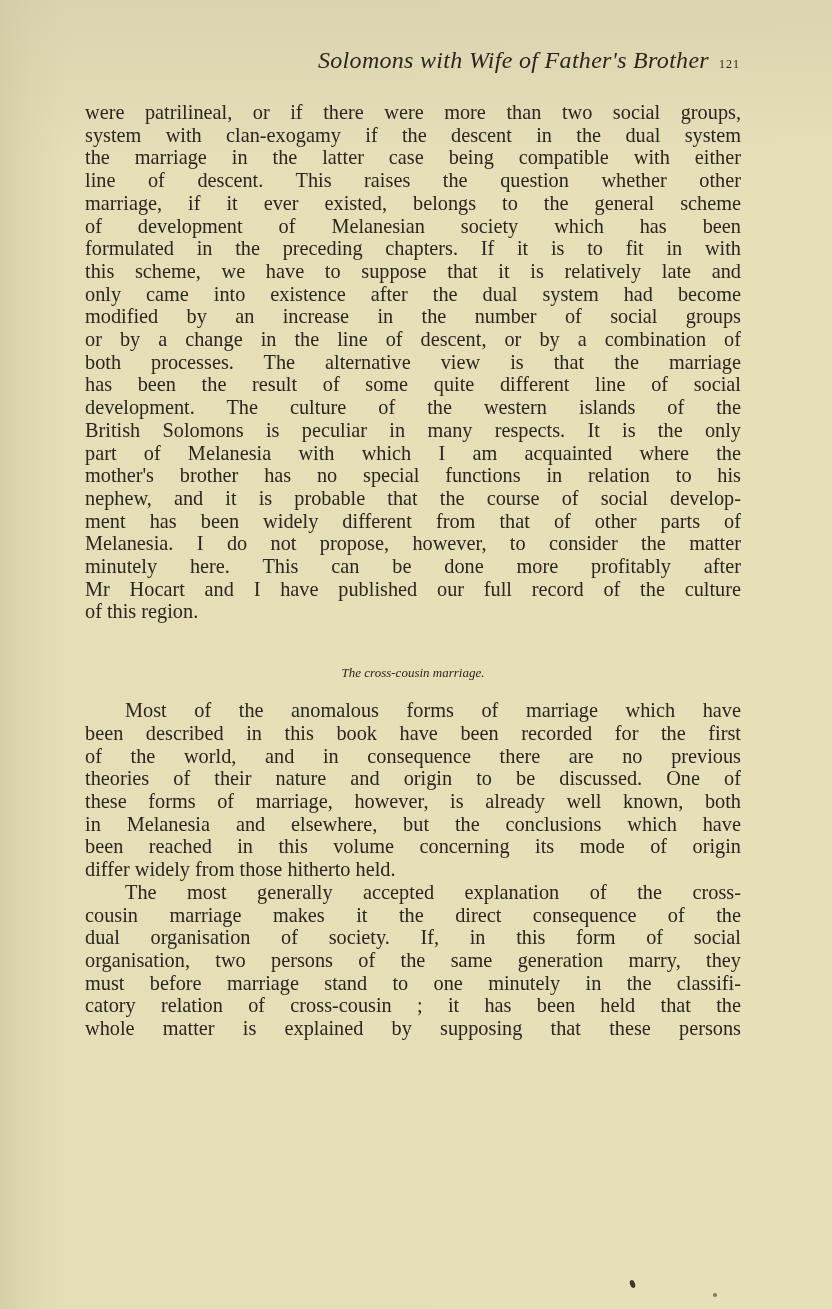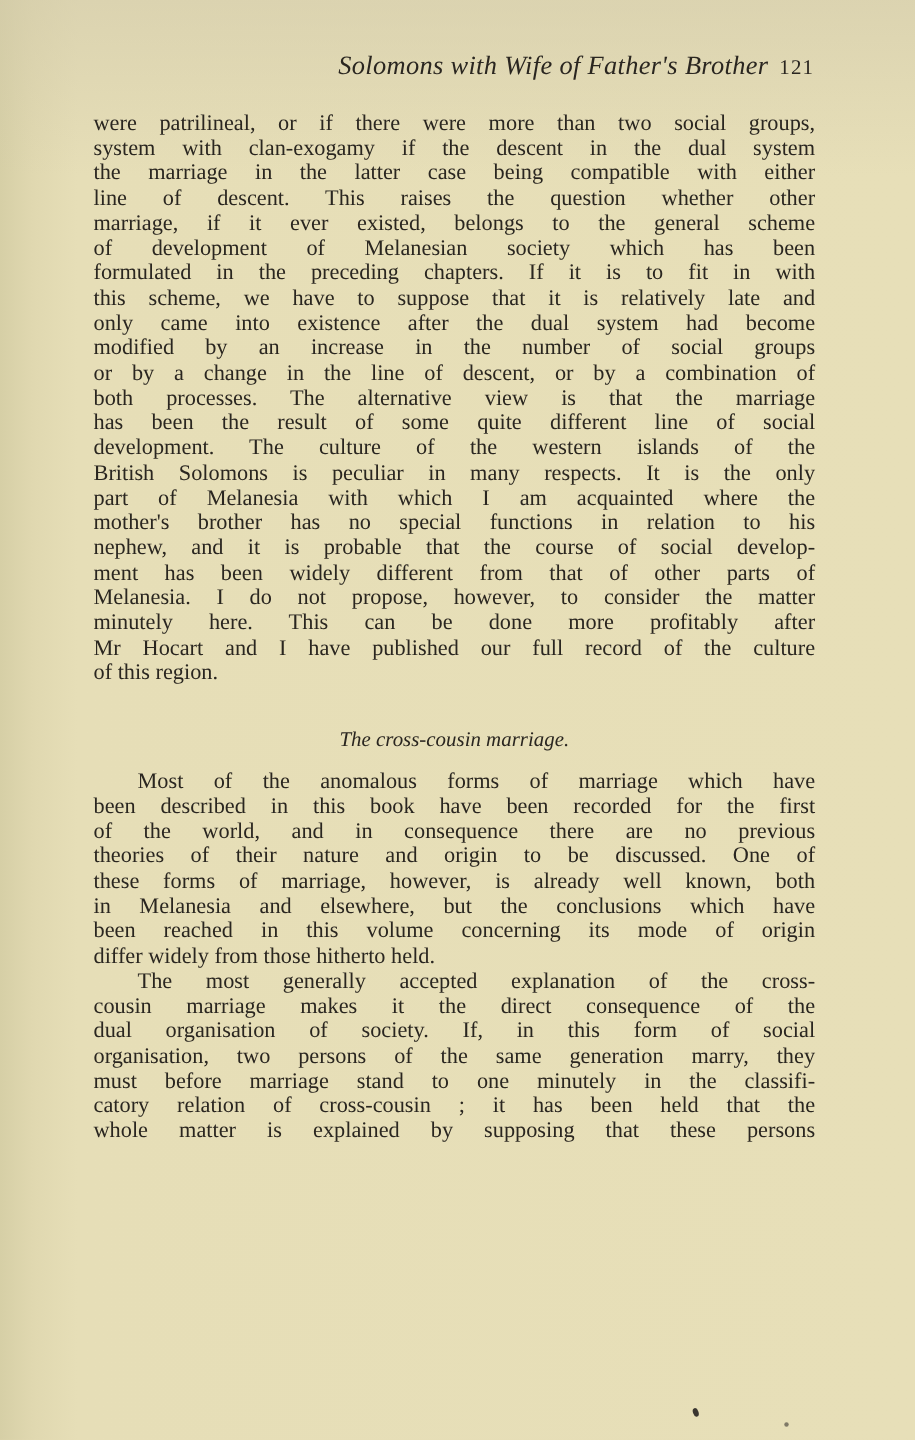--- a/index.html
+++ b/index.html
@@ -18,31 +18,31 @@
     content: ""; position: absolute; left: 0; top: 0; width: 832px; height: 160px;
     background: linear-gradient(180deg, rgba(210,202,170,0.55), rgba(230,222,184,0));
   }
   .running-head {
     position: absolute; top: 45px; left: 85px; width: 655px;
     text-align: right;
     font-size: 24px; line-height: 30px;
     white-space: nowrap;
   }
   .running-head .title { font-style: italic; letter-spacing: 0.3px; }
-  .running-head .folio { font-size: 19px; margin-left: 10px; letter-spacing: 1px; }
+  .running-head .folio { font-size: 12px; margin-left: 10px; letter-spacing: 1px; }
   .body-text {
     position: absolute; left: 85px; top: 101px; width: 656px;
     font-size: 20.3px; line-height: 22.7px;
     text-align: justify;
   }
   .para { margin: 0; text-indent: 0; }
   .line { display: block; text-align: justify; text-align-last: justify; white-space: nowrap; }
   .line.last { text-align-last: left; }
   .subhead {
-    text-align: center; font-style: italic; font-size: 19px;
+    text-align: center; font-style: italic; font-size: 13px;
     margin: 38px 0 14px 0; line-height: 24px;
   }
   .speck { position: absolute; border-radius: 50%; background: #3a3630; }
 </style>
 </head>
 <body>
 
 <div class="page">
 
   <div class="running-head">

